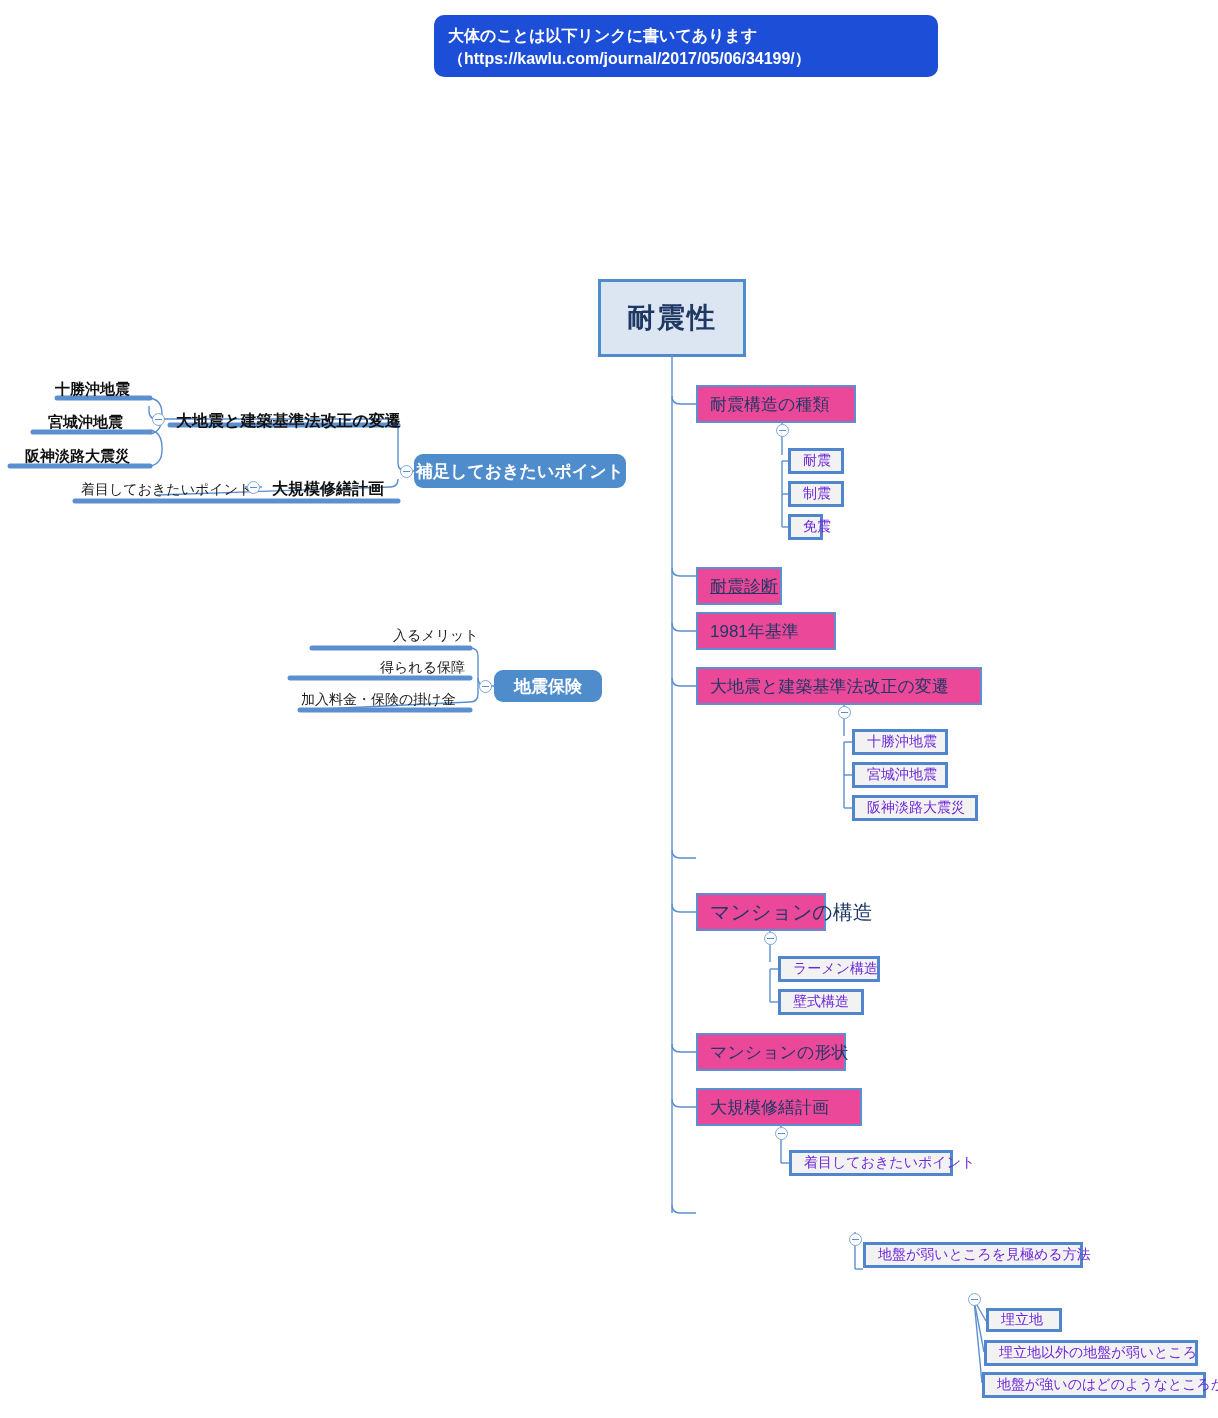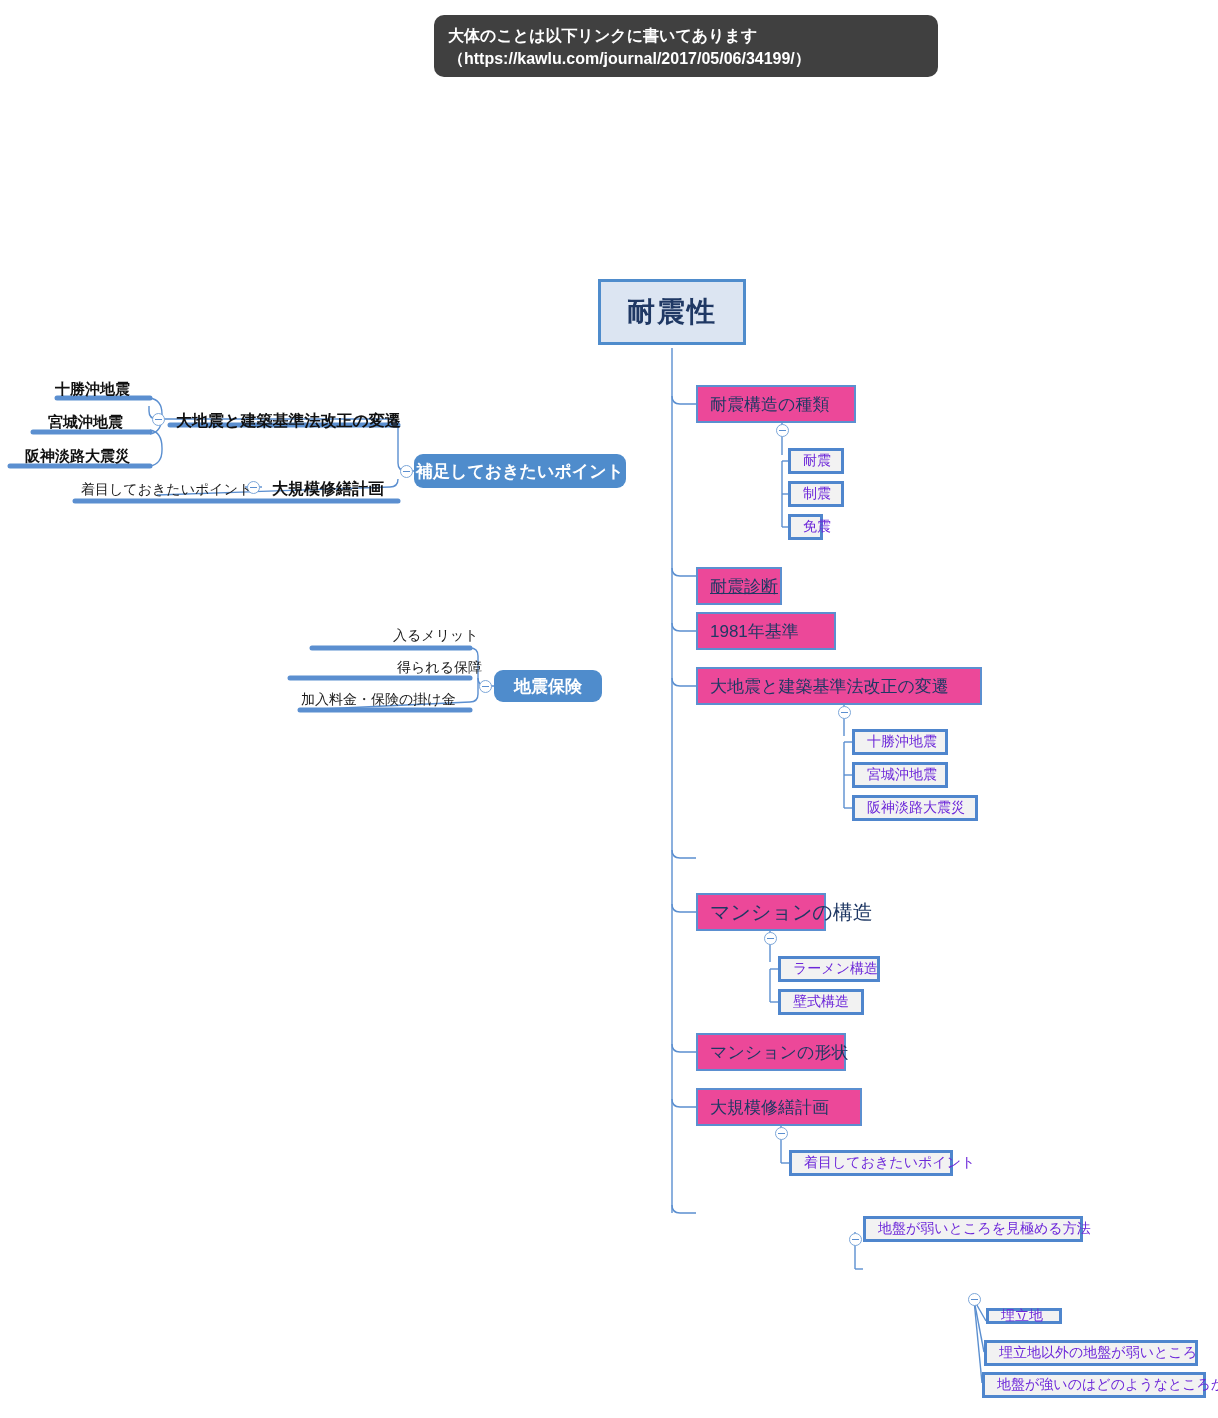--- a/index.html
+++ b/index.html
@@ -7,21 +7,21 @@
     width:1218px;height:1418px;position:relative;overflow:hidden;
     font-family:"Liberation Sans","DejaVu Sans",sans-serif;
     color:#1f3864;
   }
   #canvas{position:absolute;left:0;top:0;width:1218px;height:1418px;}
   svg.wires{position:absolute;left:0;top:0;width:1218px;height:1418px;pointer-events:none;}
 
   
   .note{
     position:absolute;
-    background:#404040;
+    background:#1d4ed8;
     color:#ffffff;
     border-radius:10px;
     font-weight:bold;
     line-height:1.45;
     box-sizing:border-box;
     padding:9px 14px 11px 14px;
   }
 
   
   .root{
@@ -179,21 +179,21 @@
       <path d="M290,678 L470,678"></path>
       <path d="M300,710 L470,710"></path>
     </g>
   </svg>
 
   <div class="note" style="left:434px;top:15px;width:504px;height:62px;font-size:16px;">
     <span>大体のことは以下リンクに書いてあります（https://kawlu.com/journal/2017/05/06/34199/）</span>
   </div>
 
 
-  <div class="root" style="left:598px;top:279px;width:148px;height:66px;font-size:28px;">
+  <div class="root" style="left:598px;top:279px;width:148px;height:78px;font-size:28px;">
     <span>耐震性</span>
   </div>
 
   <div class="node" style="left:696px;top:385px;width:160px;height:38px;font-size:17px;">
     <span>耐震構造の種類</span>
   </div>
   <div class="toggle" style="left:776px;top:424px;"></div>
 
   <div class="node leaf" style="left:788px;top:448px;width:56px;height:26px;font-size:14px;">
     <span>耐震</span>
@@ -249,26 +249,26 @@
     <span>大規模修繕計画</span>
   </div>
   <div class="toggle" style="left:775px;top:1127px;"></div>
 
   <div class="node leaf" style="left:789px;top:1150px;width:164px;height:26px;font-size:14px;">
     <span>着目しておきたいポイント</span>
   </div>
 
   <div class="toggle" style="left:849px;top:1233px;"></div>
 
-  <div class="node leaf" style="left:863px;top:1216px;width:220px;height:26px;font-size:14px;">
+  <div class="node leaf" style="left:863px;top:1242px;width:220px;height:26px;font-size:14px;">
     <span>地盤が弱いところを見極める方法</span>
   </div>
   <div class="toggle" style="left:968px;top:1293px;"></div>
 
-  <div class="node leaf" style="left:986px;top:1308px;width:76px;height:16px;font-size:14px;">
+  <div class="node leaf" style="left:986px;top:1308px;width:76px;height:24px;font-size:14px;">
     <span>埋立地</span>
   </div>
   <div class="node leaf" style="left:984px;top:1340px;width:214px;height:26px;font-size:14px;">
     <span>埋立地以外の地盤が弱いところ</span>
   </div>
   <div class="node leaf" style="left:982px;top:1372px;width:224px;height:26px;font-size:14px;">
     <span>地盤が強いのはどのようなところか</span>
   </div>
 
   <div class="pill" style="left:414px;top:454px;width:212px;height:34px;font-size:17px;">
@@ -301,20 +301,20 @@
   </div>
 
   <div class="pill" style="left:494px;top:670px;width:108px;height:32px;font-size:17px;">
     <span>地震保険</span>
   </div>
   <div class="toggle" style="left:479px;top:680px;"></div>
 
   <div class="olabel thin" style="left:393px;top:627px;font-size:14px;">
     <span>入るメリット</span>
   </div>
-  <div class="olabel thin" style="left:397px;top:659px;font-size:14px;">
+  <div class="olabel thin" style="left:380px;top:659px;font-size:14px;">
     <span>得られる保障</span>
   </div>
   <div class="olabel thin" style="left:301px;top:691px;font-size:14px;">
     <span>加入料金・保険の掛け金</span>
   </div>
 
 </div>
 
 </body></html>

